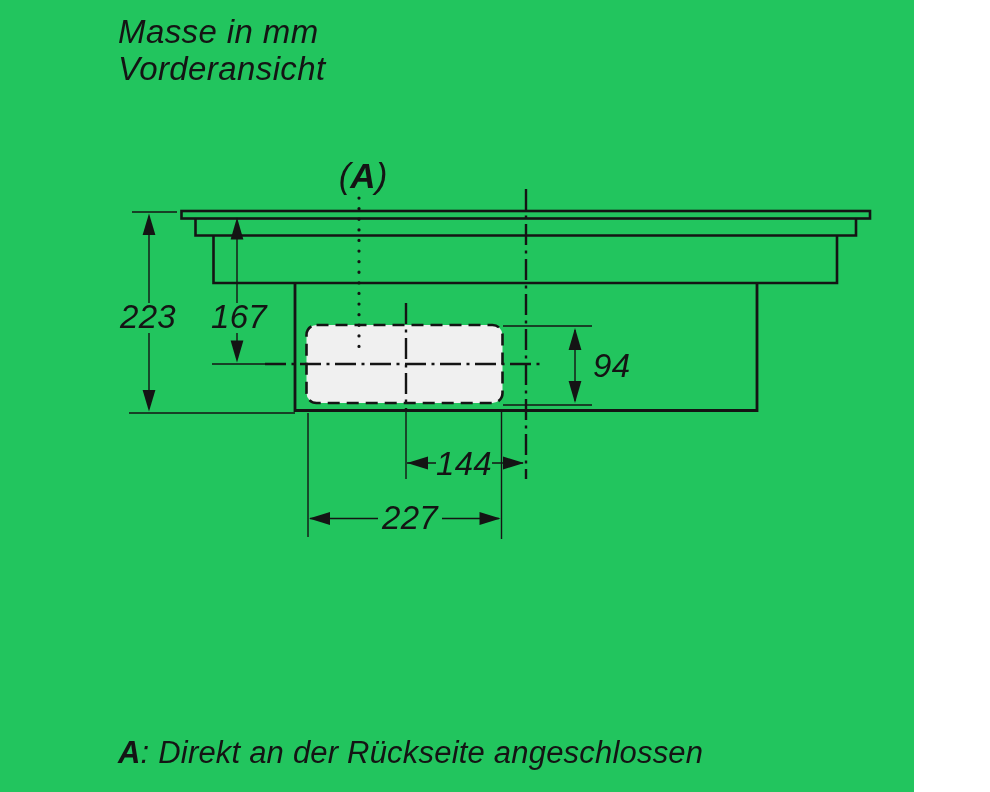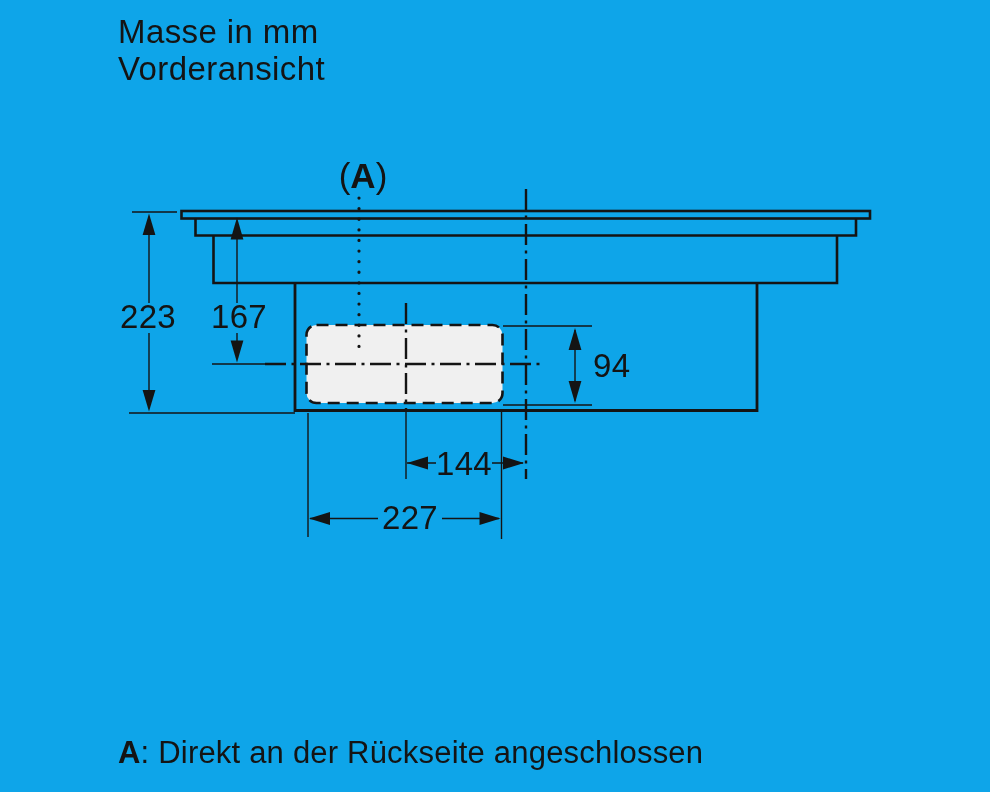--- a/index.html
+++ b/index.html
@@ -1,21 +1,22 @@
 <!DOCTYPE html>
 <html><head>
 <meta charset="utf-8">
 <style>
   html,body{margin:0;padding:0;background:#fff;}
   .stage{
     position:relative;
-    width:990px;height:792px;
-    background:#0ea5e9;
+    width:914px;height:792px;
+    background:#22c55e;
     overflow:hidden;
     font-family:"Liberation Sans","DejaVu Sans",sans-serif;
+    font-style:italic;
   }
   svg{position:absolute;left:0;top:0;}
   
   .lw-main{stroke:#141414;stroke-width:2.6;fill:none;stroke-linejoin:miter;}
   .lw-box{stroke:#141414;stroke-width:2.8;fill:none;stroke-linejoin:miter;}
   .lw-thin{stroke:#141414;stroke-width:1.4;fill:none;}
   .dashdot{stroke:#141414;stroke-width:2.4;fill:none;stroke-dasharray:21 5.5 3 5.5;}
   .dashed{stroke:#141414;stroke-width:2.6;stroke-dasharray:12 7;}
   .dotted{stroke:#141414;stroke-width:3.2;fill:none;stroke-dasharray:0.1 10.5;stroke-linecap:round;}
   .arrow{fill:#141414;stroke:none;}

